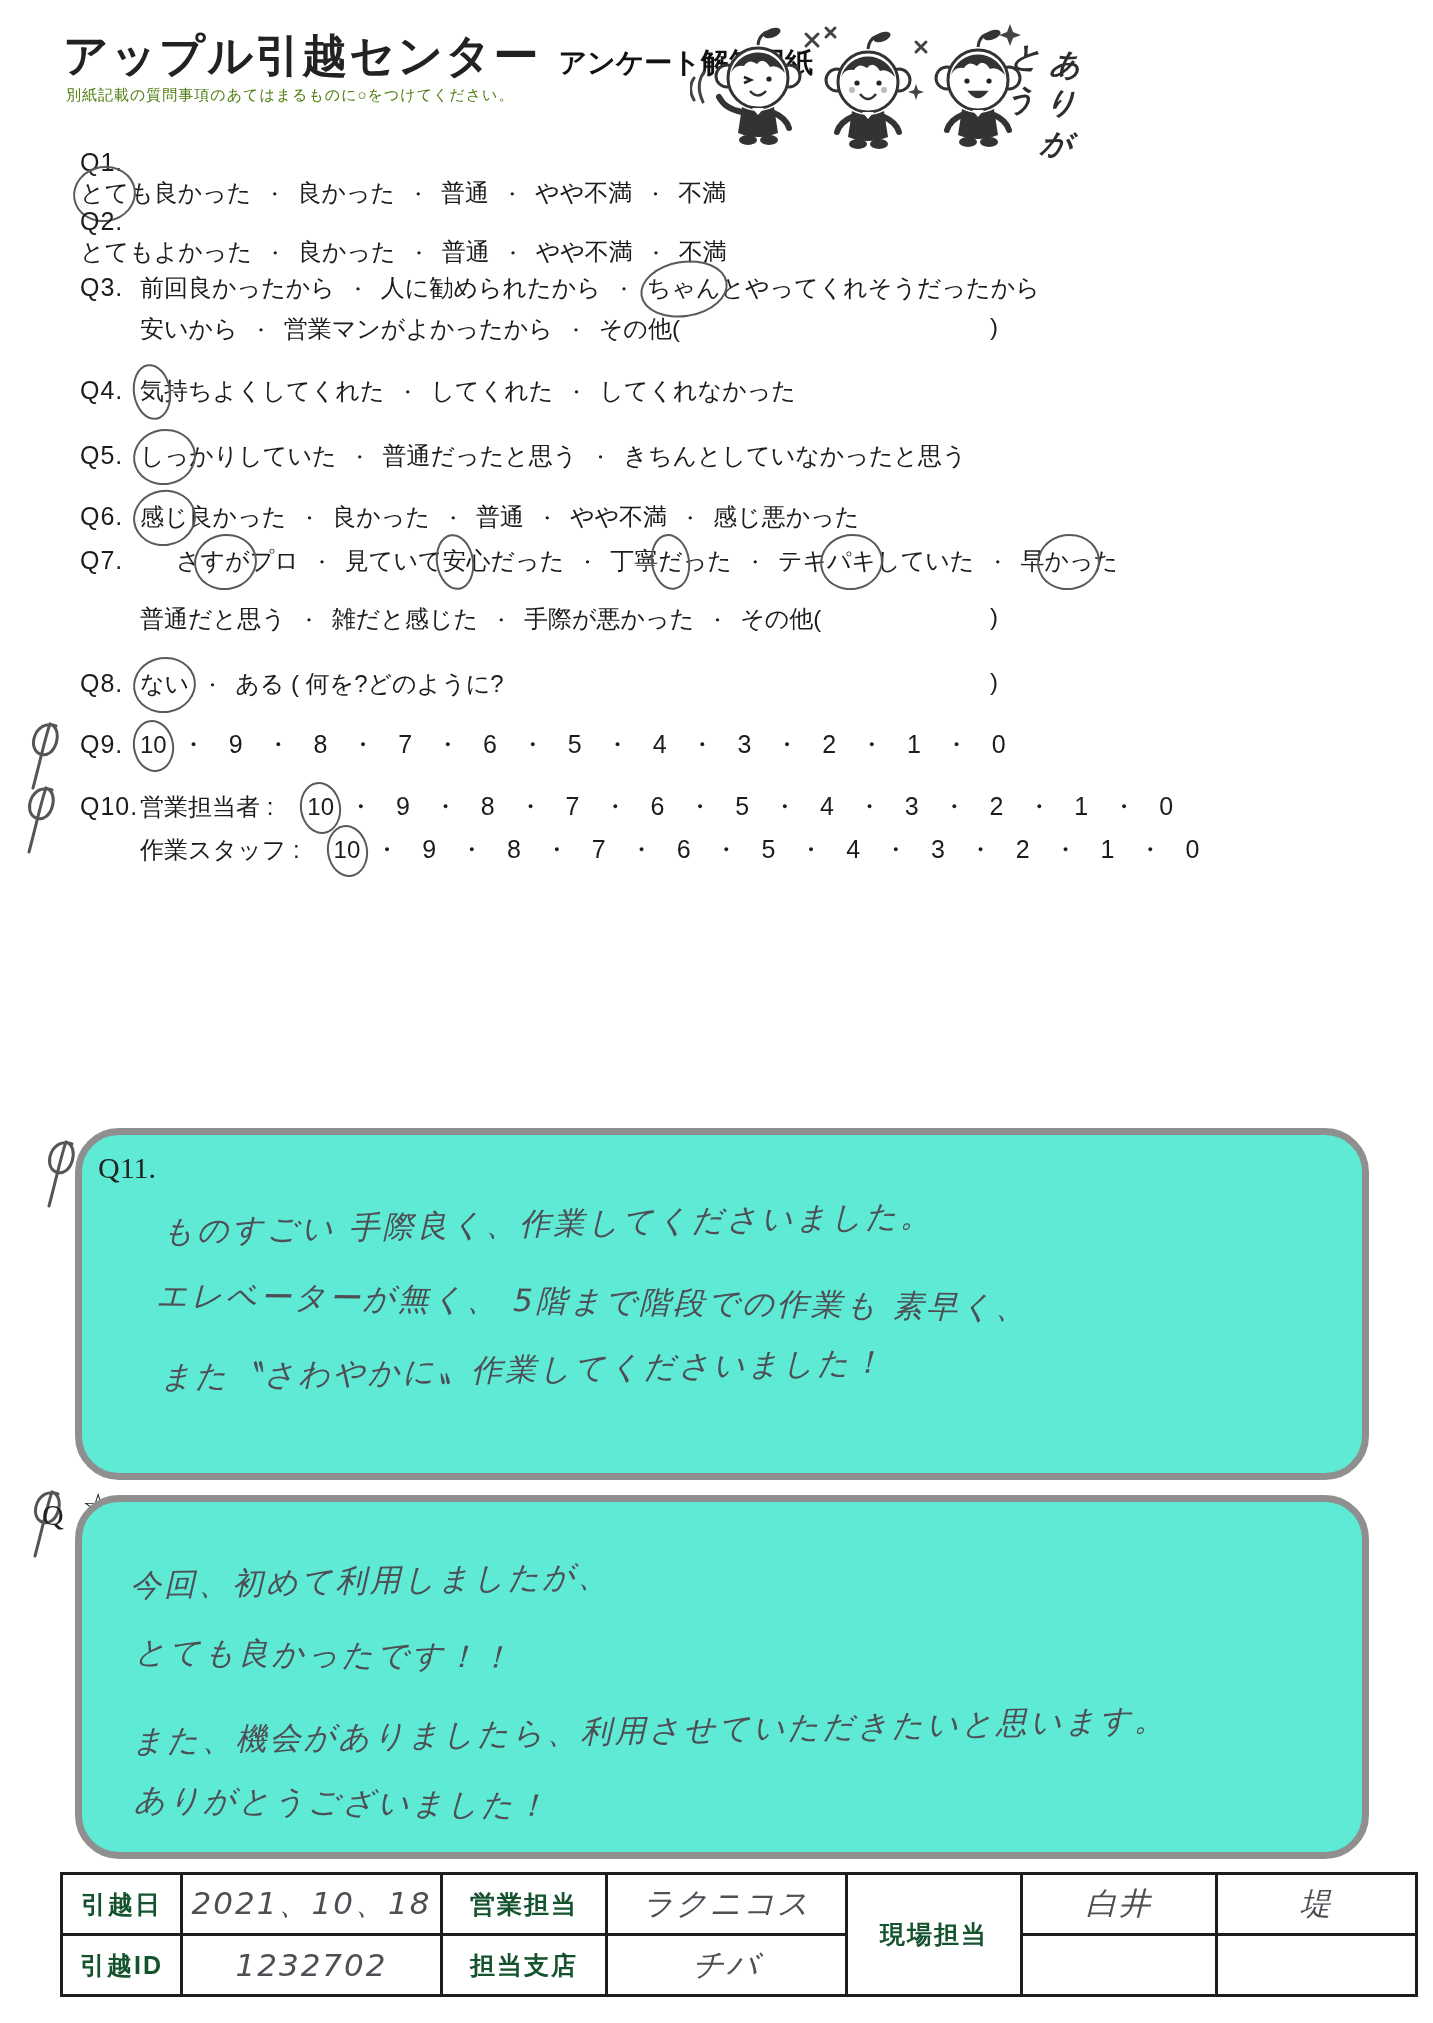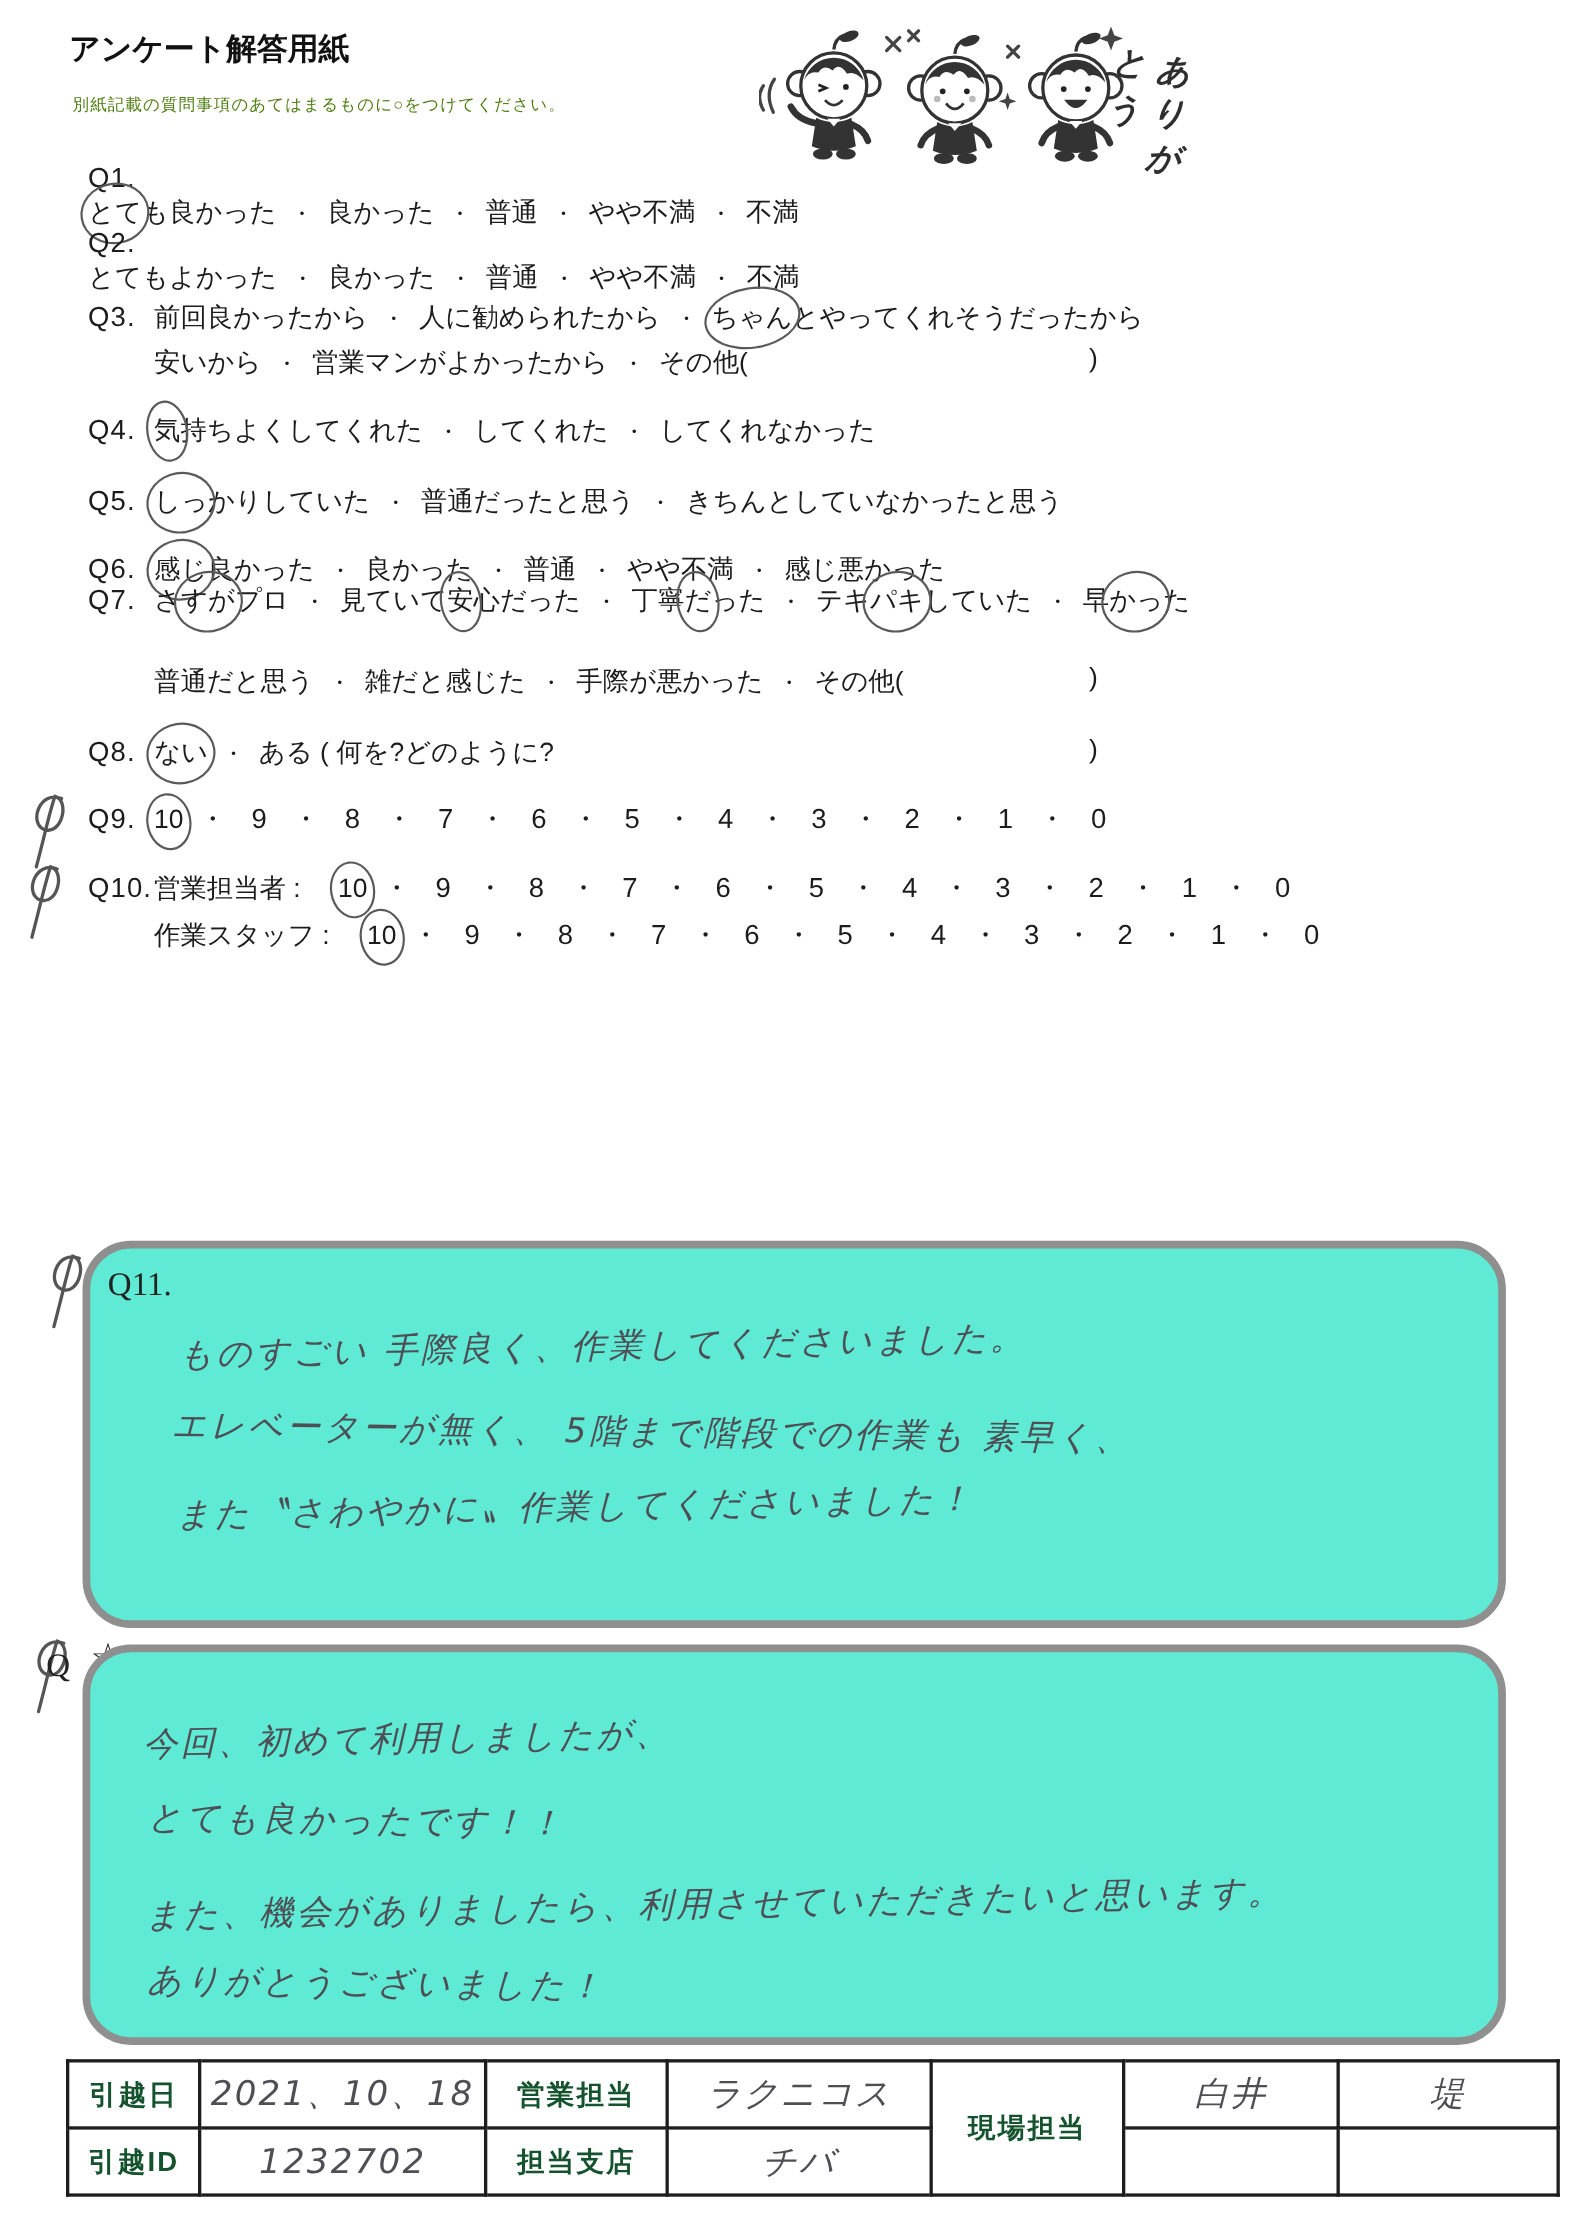--- a/index.html
+++ b/index.html
@@ -52,20 +52,21 @@
   .ftable td{border:3px solid #1d1d1d;height:56px;text-align:center;vertical-align:middle;overflow:hidden;}
   .ftable .th{font-size:25px;font-weight:700;letter-spacing:2px;color:#14532d;}
   .ftable .hv{font-family:"DejaVu Sans",sans-serif;font-style:italic;font-size:31px;color:#4e4e55;letter-spacing:2px;}
 </style>
 </head>
 <body>
 
 <div class="sheet">
 
   <div class="hdr">
+    <span class="brand">アップル引越センター</span>
     <span class="formtitle">アンケート解答用紙</span>
   </div>
   <div class="instruction">別紙記載の質問事項のあてはまるものに○をつけてください。</div>
 
   <div class="mascots">
     <svg width="336" height="136" viewBox="0 0 336 136">
 
       <g stroke="#444" stroke-width="3" fill="none" stroke-linecap="round">
         <path d="M4 58 q-7 10 0 22"></path>
           <path d="M14 52 q-9 13 -1 30"></path>
@@ -222,21 +223,21 @@
         <span>良かった</span>
         <span class="sep">・</span>
         <span>普通</span>
         <span class="sep">・</span>
         <span>やや不満</span>
         <span class="sep">・</span>
         <span>感じ悪かった</span>
       </span>
   </div>
 
-  <div class="q-line" style="top:530px;">
+  <div class="q-line" style="top:545px;gap:36px;">
     <span class="qlabel">Q7.</span>
     <span class="opts">
         <span>さ</span>
         <span class="circ">すが</span>
         <span>プロ</span>
         <span class="sep">・</span>
         <span>見ていて</span>
         <span class="circ">安</span>
         <span>心だった</span>
         <span class="sep">・</span>

